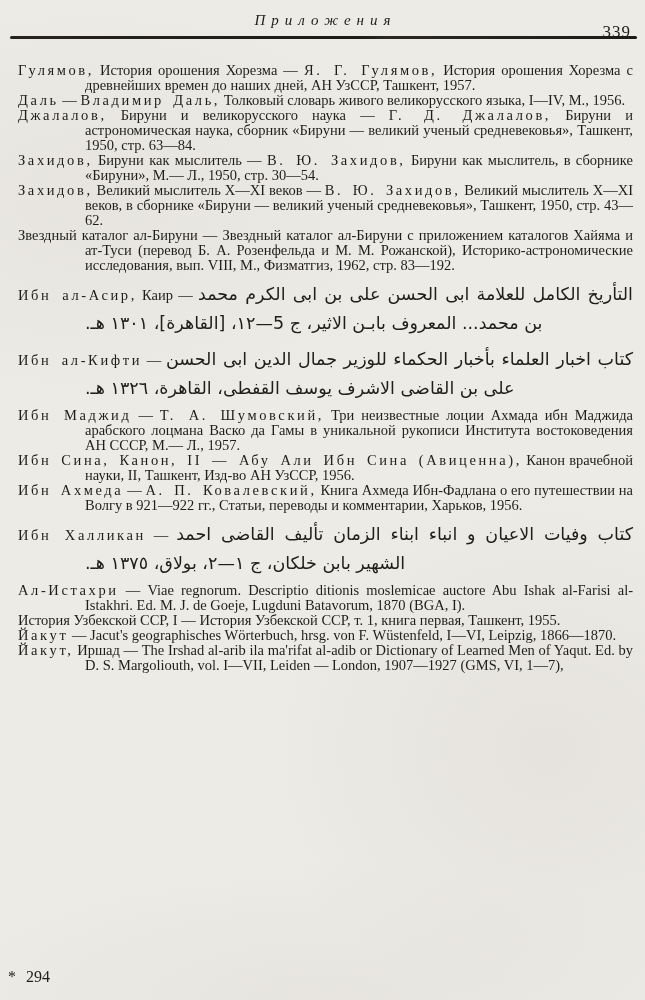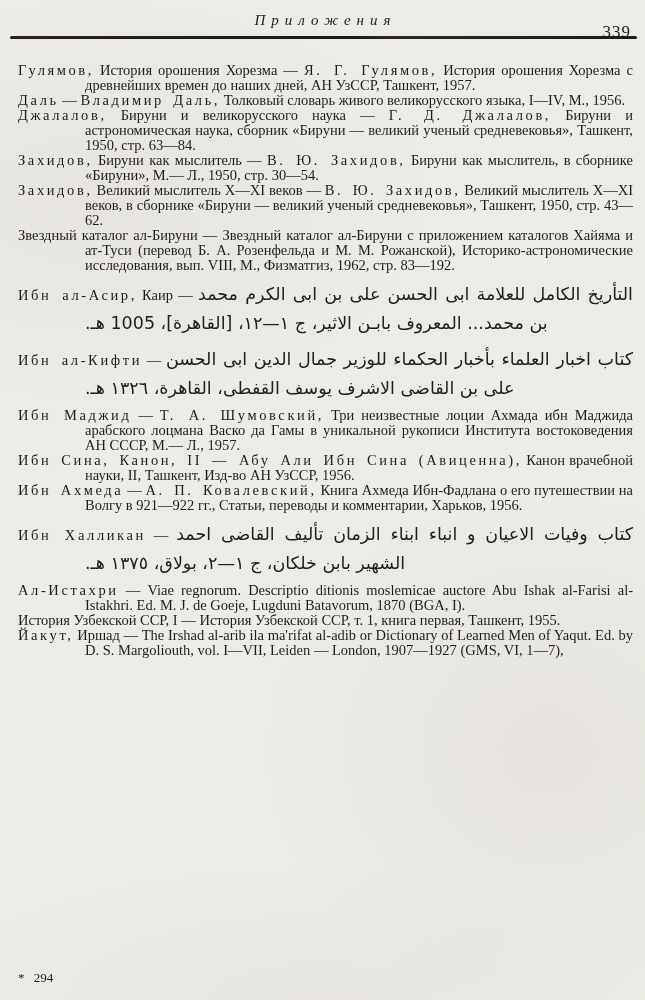--- a/index.html
+++ b/index.html
@@ -50,47 +50,48 @@
     text-indent: -67px;
   }
   .entry .sp { letter-spacing: 2.6px; word-spacing: 3px; }
   .entry .ar {
     font-family: "DejaVu Sans", sans-serif;
     font-size: 17.5px;
     unicode-bidi: embed;
   }
   .entry.has-ar { line-height: 28px; margin: 7px 0 5px; }
   .print-signature {
-    position: absolute; left: 18px; bottom: 14px;
-    font-size: 13px;
+    position: absolute; left: 8px; bottom: 14px;
+    font-size: 16px;
     word-spacing: 6px;
   }
 </style>
 </head>
 <body>
 
 <div class="page">
   <div class="page-header">
     <div class="running-title">Приложения</div>
     <div class="page-number">339</div>
     <div class="header-rule"></div>
   </div>
 
   <div class="bibliography">
       <p class="entry"><span class="sp">Гулямов,</span><span> История орошения Хорезма — </span><span class="sp">Я. Г. Гулямов,</span><span> История орошения Хорезма с древнейших времен до наших дней,  АН УзССР, Ташкент, 1957.</span></p>
       <p class="entry"><span class="sp">Даль</span><span> — </span><span class="sp">Владимир Даль,</span><span> Толковый словарь живого великорусского языка, I—IV, М., 1956.</span></p>
       <p class="entry"><span class="sp">Джалалов,</span><span> Бируни и великорусского наука — </span><span class="sp">Г. Д. Джалалов,</span><span> Бируни и астрономическая наука, сборник «Бируни — великий ученый средневековья», Ташкент, 1950, стр. 63—84.</span></p>
       <p class="entry"><span class="sp">Захидов,</span><span> Бируни как мыслитель — </span><span class="sp">В. Ю. Захидов,</span><span> Бируни как мыслитель, в сборнике «Бируни», М.— Л., 1950, стр. 30—54.</span></p>
       <p class="entry"><span class="sp">Захидов,</span><span> Великий мыслитель X—XI веков — </span><span class="sp">В. Ю. Захидов,</span><span> Великий мыслитель X—XI веков, в сборнике «Бируни — великий ученый средневековья», Ташкент, 1950, стр. 43—62.</span></p>
       <p class="entry"><span>Звездный каталог ал-Бируни — Звездный каталог ал-Бируни с приложением каталогов Хайяма и ат-Туси (перевод Б. А. Розенфельда и М. М. Рожанской), Историко-астрономические исследования, вып. VIII, М., Физматгиз, 1962, стр. 83—192.</span></p>
-      <p class="entry has-ar"><span class="sp">Ибн ал-Асир,</span><span> Каир — </span><span class="ar" dir="rtl" lang="ar">التأريخ الكامل للعلامة ابى الحسن على بن ابى الكرم محمد بن محمد... المعروف بابـن الاثير، ج ١—١٢، [القاهرة]، 1005 هـ.</span></p>
+      <p class="entry has-ar"><span class="sp">Ибн ал-Асир,</span><span> Каир — </span><span class="ar" dir="rtl" lang="ar">التأريخ الكامل للعلامة ابى الحسن على بن ابى الكرم محمد بن محمد... المعروف بابـن الاثير، ج 5—١٢، [القاهرة]، ١٣٠١ هـ.</span></p>
       <p class="entry has-ar"><span class="sp">Ибн ал-Кифти</span><span> — </span><span class="ar" dir="rtl" lang="ar">كتاب اخبار العلماء بأخبار الحكماء للوزير جمال الدين ابى الحسن على بن القاضى الاشرف يوسف القفطى، القاهرة، ١٣٢٦ هـ.</span></p>
       <p class="entry"><span class="sp">Ибн Маджид</span><span> — </span><span class="sp">Т. А. Шумовский,</span><span> Три неизвестные лоции Ахмада ибн Маджида арабского лоцмана Васко да Гамы в уникальной рукописи Института востоковедения АН СССР, М.— Л., 1957.</span></p>
       <p class="entry"><span class="sp">Ибн Сина, Канон, II — Абу Али Ибн Сина (Авиценна),</span><span> Канон врачебной науки, II, Ташкент, Изд-во АН УзССР, 1956.</span></p>
       <p class="entry"><span class="sp">Ибн Ахмеда</span><span> — </span><span class="sp">А. П. Ковалевский,</span><span> Книга Ахмеда Ибн-Фадлана о его путешествии на Волгу в 921—922 гг., Статьи, переводы и комментарии, Харьков, 1956.</span></p>
       <p class="entry has-ar"><span class="sp">Ибн Халликан</span><span> — </span><span class="ar" dir="rtl" lang="ar">كتاب وفيات الاعيان و انباء ابناء الزمان تأليف القاضى احمد الشهير بابن خلكان، ج ١—٢، بولاق، ١٣٧٥ هـ.</span></p>
       <p class="entry"><span class="sp">Ал-Истахри</span><span> — Viae regnorum. Descriptio ditionis moslemicae auctore  Abu Ishak al-Farisi al-Istakhri. Ed. M. J. de Goeje, Lugduni Batavorum, 1870 (BGA, I).</span></p>
       <p class="entry"><span>История Узбекской ССР, I — История Узбекской ССР, т. 1, книга первая, Ташкент, 1955.</span></p>
+      <p class="entry"><span class="sp">Йакут</span><span> — Jacut's geographisches Wörterbuch, hrsg. von F. Wüstenfeld, I—VI, Leipzig, 1866—1870.</span></p>
       <p class="entry"><span class="sp">Йакут,</span><span> Иршад — The Irshad al-arib ila ma'rifat al-adib or Dictionary of Learned Men of Yaqut. Ed. by D. S. Margoliouth, vol. I—VII, Leiden — London, 1907—1927 (GMS, VI, 1—7),</span></p>
     </div>
 
   <div class="print-signature">* 294</div>
 </div>
 
 </body></html>

